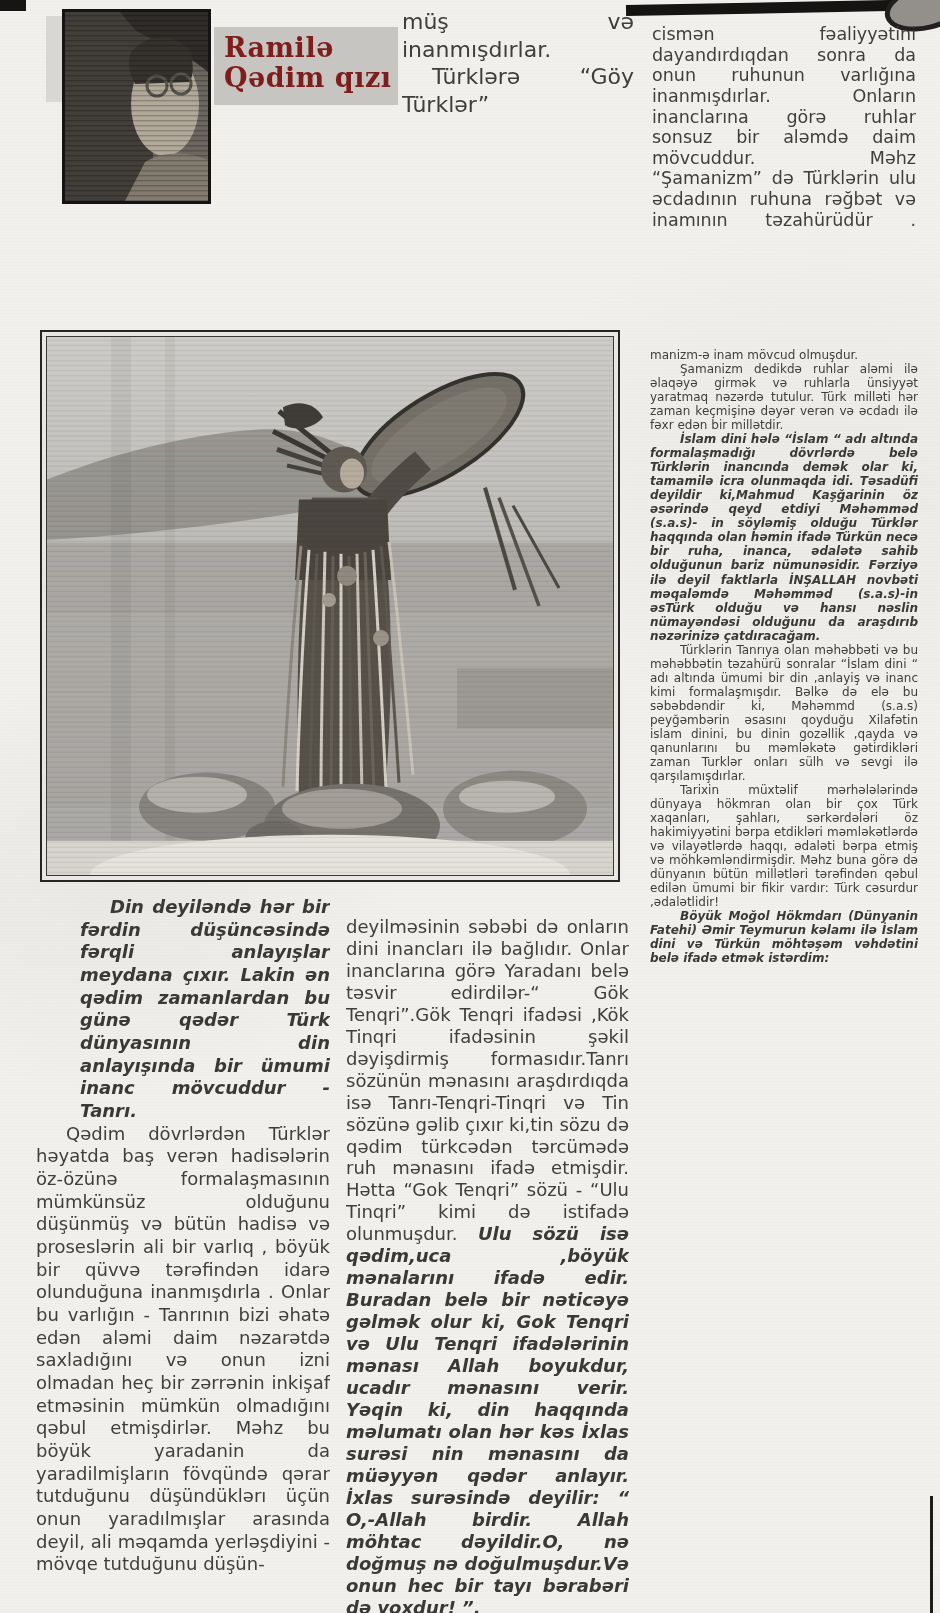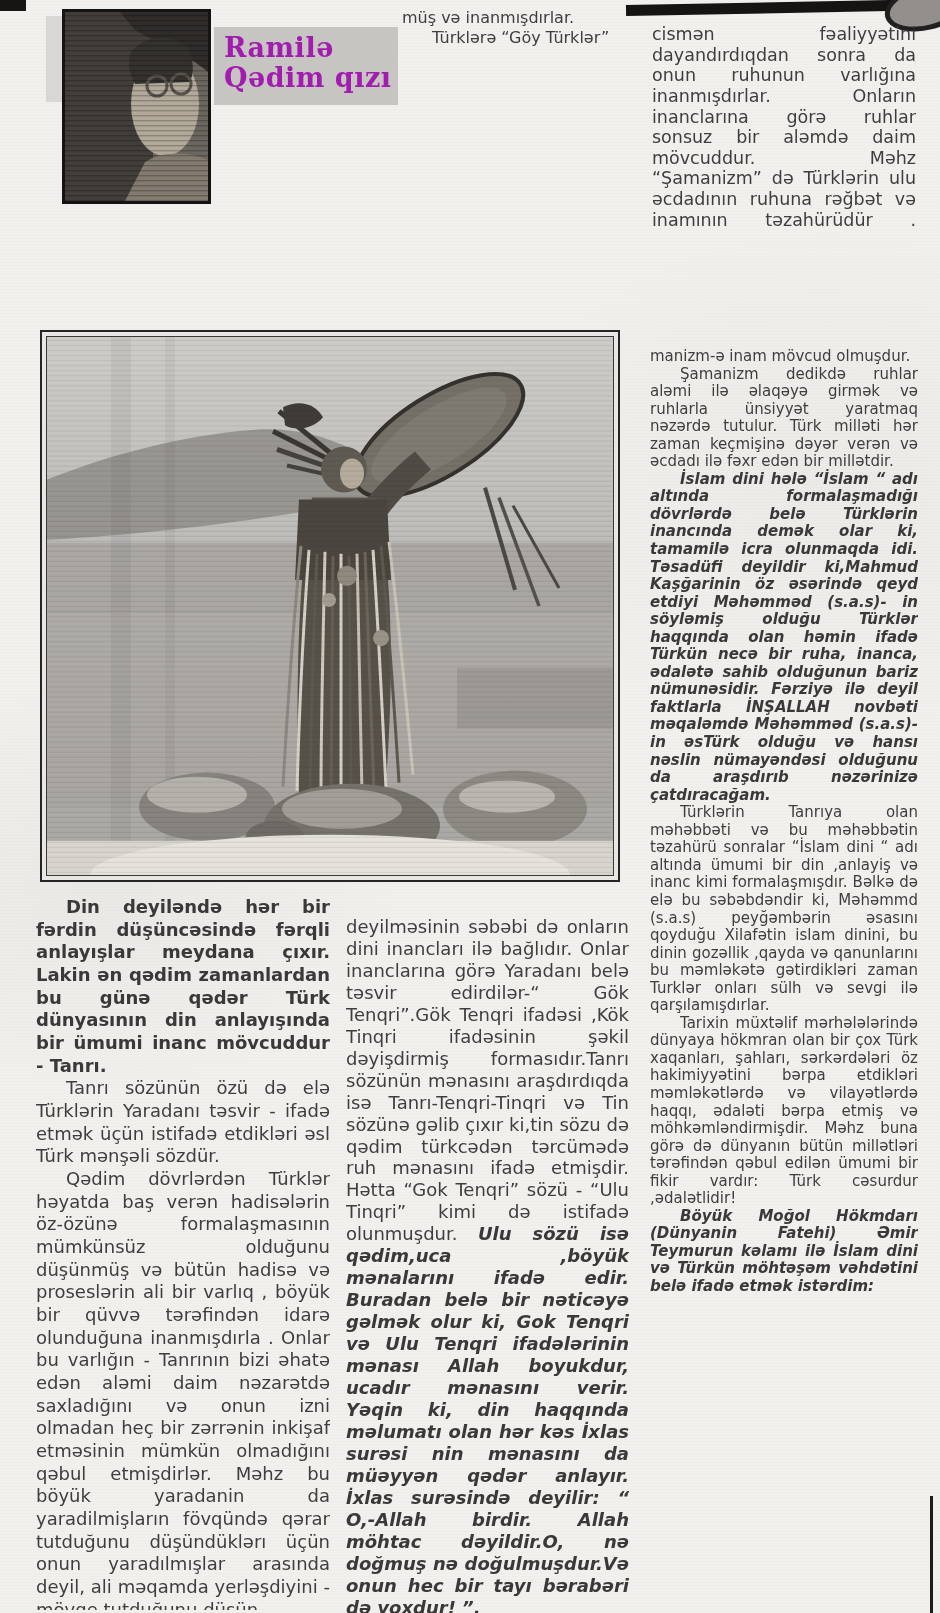--- a/index.html
+++ b/index.html
@@ -21,50 +21,50 @@
   .corner-ellipse{position:absolute;left:884px;top:-16px;width:74px;height:36px;border-radius:50%;
     background:#93908c;border:5px solid #21201e;transform:rotate(-14deg);}
   .right-rule{position:absolute;left:930px;top:1496px;width:3px;height:117px;background:#1d1c1b;}
 
   
   .author-photo{position:absolute;left:62px;top:9px;width:143px;height:189px;border:3px solid #141414;background:#4a4642;}
   .author-photo svg{display:block;width:100%;height:100%;}
   .nameplate{position:absolute;left:214px;top:27px;width:184px;height:78px;background:#c7c5c1;
     padding:6px 0 0 10px;box-sizing:border-box;}
   .nameplate-line{font-family:"DejaVu Serif", serif;font-weight:bold;font-size:27px;line-height:1.12;
-    color:#a21caf;letter-spacing:0.5px;white-space:nowrap;}
+    color:#7f1d1d;letter-spacing:0.5px;white-space:nowrap;}
 
   
   .col{position:absolute;text-align:justify;overflow:hidden;}
   .col p{margin:0;text-indent:30px;}
   .col p.cont{text-indent:0;}
   .em{font-style:italic;font-weight:bold;color:#3a3937;}
 
-  .top-mid{left:402px;top:8px;width:232px;height:212px;font-size:16px;line-height:1.25;}
+  .top-mid{left:402px;top:8px;width:232px;height:212px;font-size:22px;line-height:1.25;}
   .top-right{left:652px;top:24px;width:264px;height:202px;font-size:17.5px;line-height:1.18;}
 
   
   .headline{
     position:absolute;left:28px;top:218px;width:886px;height:112px;margin:0;
     font-family:"DejaVu Sans", sans-serif;font-weight:bold;font-size:88px;line-height:1.15;
     text-align:center;color:#343230;letter-spacing:1px;white-space:nowrap;
     text-shadow:7px 6px 0 #aeaba6, 1px 1px 0 #56544f;
   }
 
   
   .photo{position:absolute;left:40px;top:330px;width:580px;height:552px;margin:0;
     border:2px solid #262524;background:#e9e7e3;padding:4px;box-sizing:border-box;}
   .photo .inner{width:100%;height:100%;border:1px solid #3a3937;box-sizing:border-box;overflow:hidden;}
   .photo svg{display:block;width:100%;height:100%;}
 
   .left-col{left:36px;top:896px;width:294px;height:714px;font-size:18px;line-height:1.26;}
   .mid-col{left:346px;top:916px;width:283px;height:714px;font-size:18px;line-height:1.22;}
-  .right-col{left:650px;top:348px;width:268px;height:1260px;font-size:15px;line-height:1.17;}
-
-  .left-col .lead{font-weight:bold;color:#3a3937;}
+  .right-col{left:650px;top:348px;width:268px;height:1260px;font-size:12px;line-height:1.17;}
+
+  .left-col .lead{font-style:italic;font-weight:bold;color:#3a3937;margin-left:44px;}
 </style>
 </head>
 <body>
 
 <div class="page">
 
   <div class="corner-mark"></div>
   <div class="left-strip"></div>
 
   <div class="author-photo">
@@ -173,21 +173,20 @@
         <rect y="502" width="566" height="34" fill="#d8d5cf"></rect>
         <ellipse cx="283" cy="536" rx="240" ry="40" fill="#e6e3dd"></ellipse>
 
         <rect width="566" height="536" fill="url(#scanB)" opacity="0.5"></rect>
       </svg>
     </div>
   </figure>
 
   <div class="col left-col">
     <p class="lead">Din deyiləndə hər bir fərdin düşüncəsində fərqli anlayışlar meydana çıxır. Lakin ən qədim zamanlardan bu günə qədər Türk dünyasının din anlayışında bir ümumi inanc mövcuddur - Tanrı.</p>
-    <p>Tanrı sözünün özü də elə Türklərin Yaradanı təsvir - ifadə etmək üçün istifadə etdikləri əsl Türk mənşəli sözdür.</p>
     <p>Qədim dövrlərdən Türklər həyatda baş verən hadisələrin öz-özünə formalaşmasının mümkünsüz olduğunu düşünmüş və bütün hadisə və proseslərin ali bir varlıq , böyük bir qüvvə tərəfindən idarə olunduğuna inanmışdırla . Onlar bu varlığın - Tanrının bizi əhatə edən aləmi daim nəzarətdə saxladığını və onun izni olmadan heç bir zərrənin inkişaf etməsinin mümkün olmadığını qəbul etmişdirlər. Məhz bu böyük yaradanin da yaradilmişların fövqündə qərar tutduğunu düşündüklərı üçün onun yaradılmışlar arasında deyil, ali məqamda yerləşdiyini -mövqe tutduğunu düşün-</p>
   </div>
 
   <div class="col mid-col">
     <p class="cont"><span>deyilməsinin səbəbi də onların dini inancları ilə bağlıdır. Onlar inanclarına görə Yaradanı belə təsvir edirdilər-“ Gök Tenqri”.Gök Tenqri ifadəsi ,Kök Tinqri ifadəsinin şəkil dəyişdirmiş formasıdır.Tanrı sözünün mənasını araşdırdıqda isə Tanrı-Tenqri-Tinqri və Tin sözünə gəlib çıxır ki,tin sözu də qədim türkcədən tərcümədə ruh mənasını ifadə etmişdir. Hətta “Gok Tenqri” sözü - “Ulu Tinqri” kimi də istifadə olunmuşdur. </span><span class="em">Ulu sözü isə qədim,uca ,böyük mənalarını ifadə edir. Buradan belə bir nəticəyə gəlmək olur ki, Gok Tenqri və Ulu Tenqri ifadələrinin mənası Allah boyukdur, ucadır mənasını verir. Yəqin ki, din haqqında məlumatı olan hər kəs İxlas surəsi nin mənasını da müəyyən qədər anlayır. İxlas surəsində deyilir: “ O,-Allah birdir. Allah möhtac dəyildir.O, nə doğmuş nə doğulmuşdur.Və onun hec bir tayı bərabəri də yoxdur! ”.</span></p>
     <p>Türklər ən qədim zamanlardan insanin ruhunun Tanrının bir zərrəsi olduğuna və insanin</p>
   </div>
 
   <div class="col right-col">
     <p class="cont">manizm-ə inam mövcud olmuşdur.</p>

